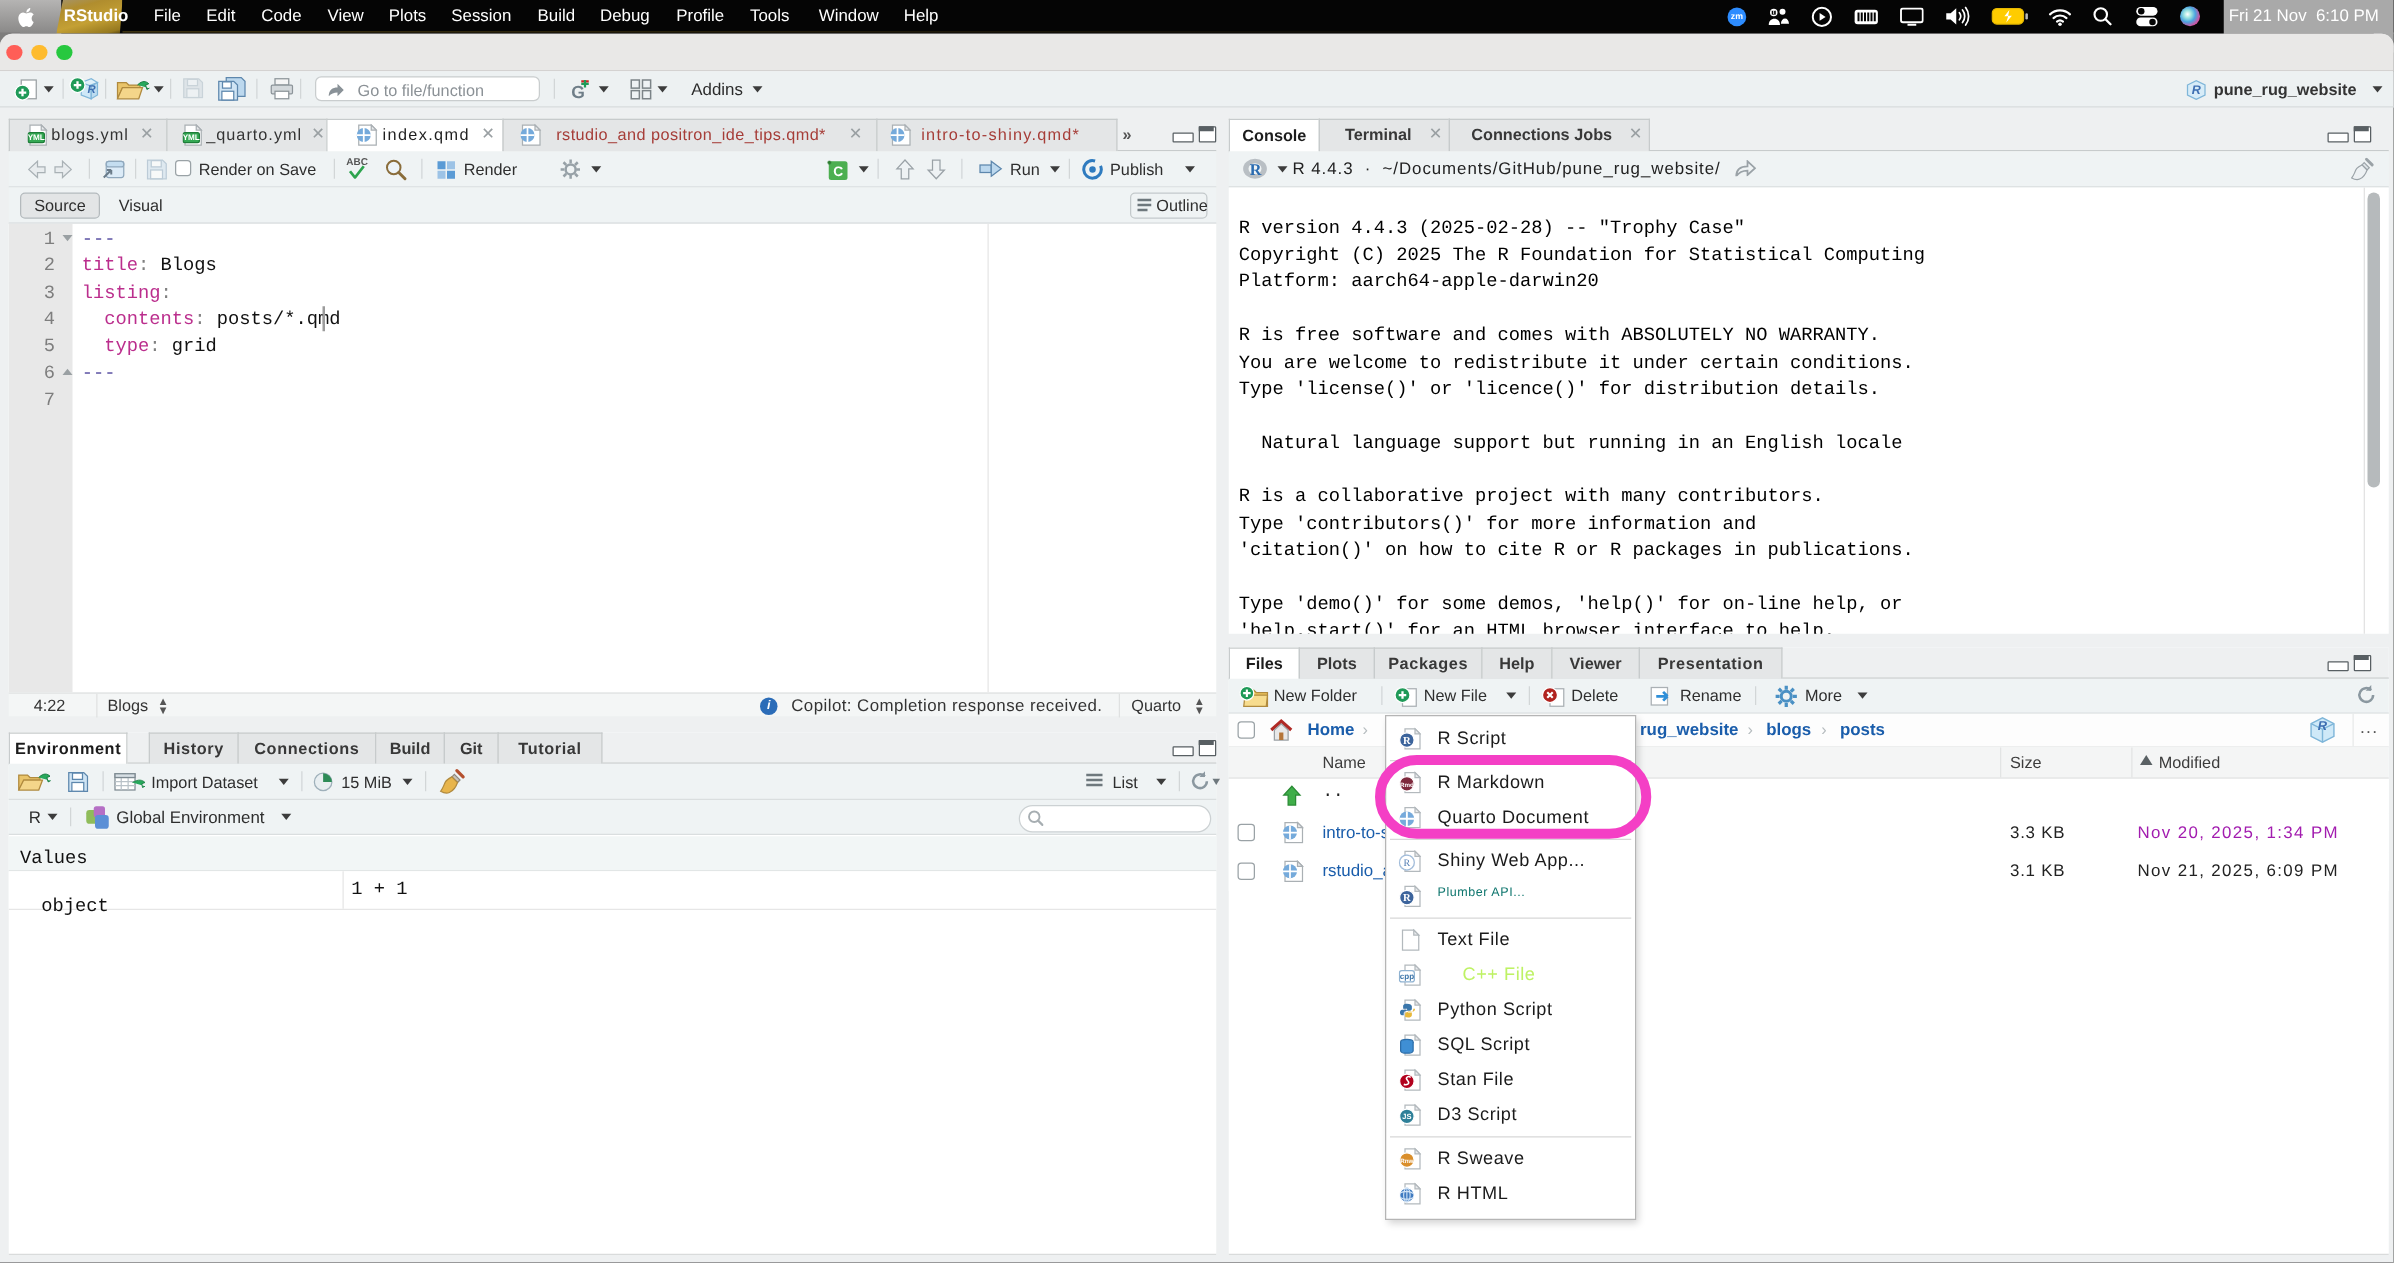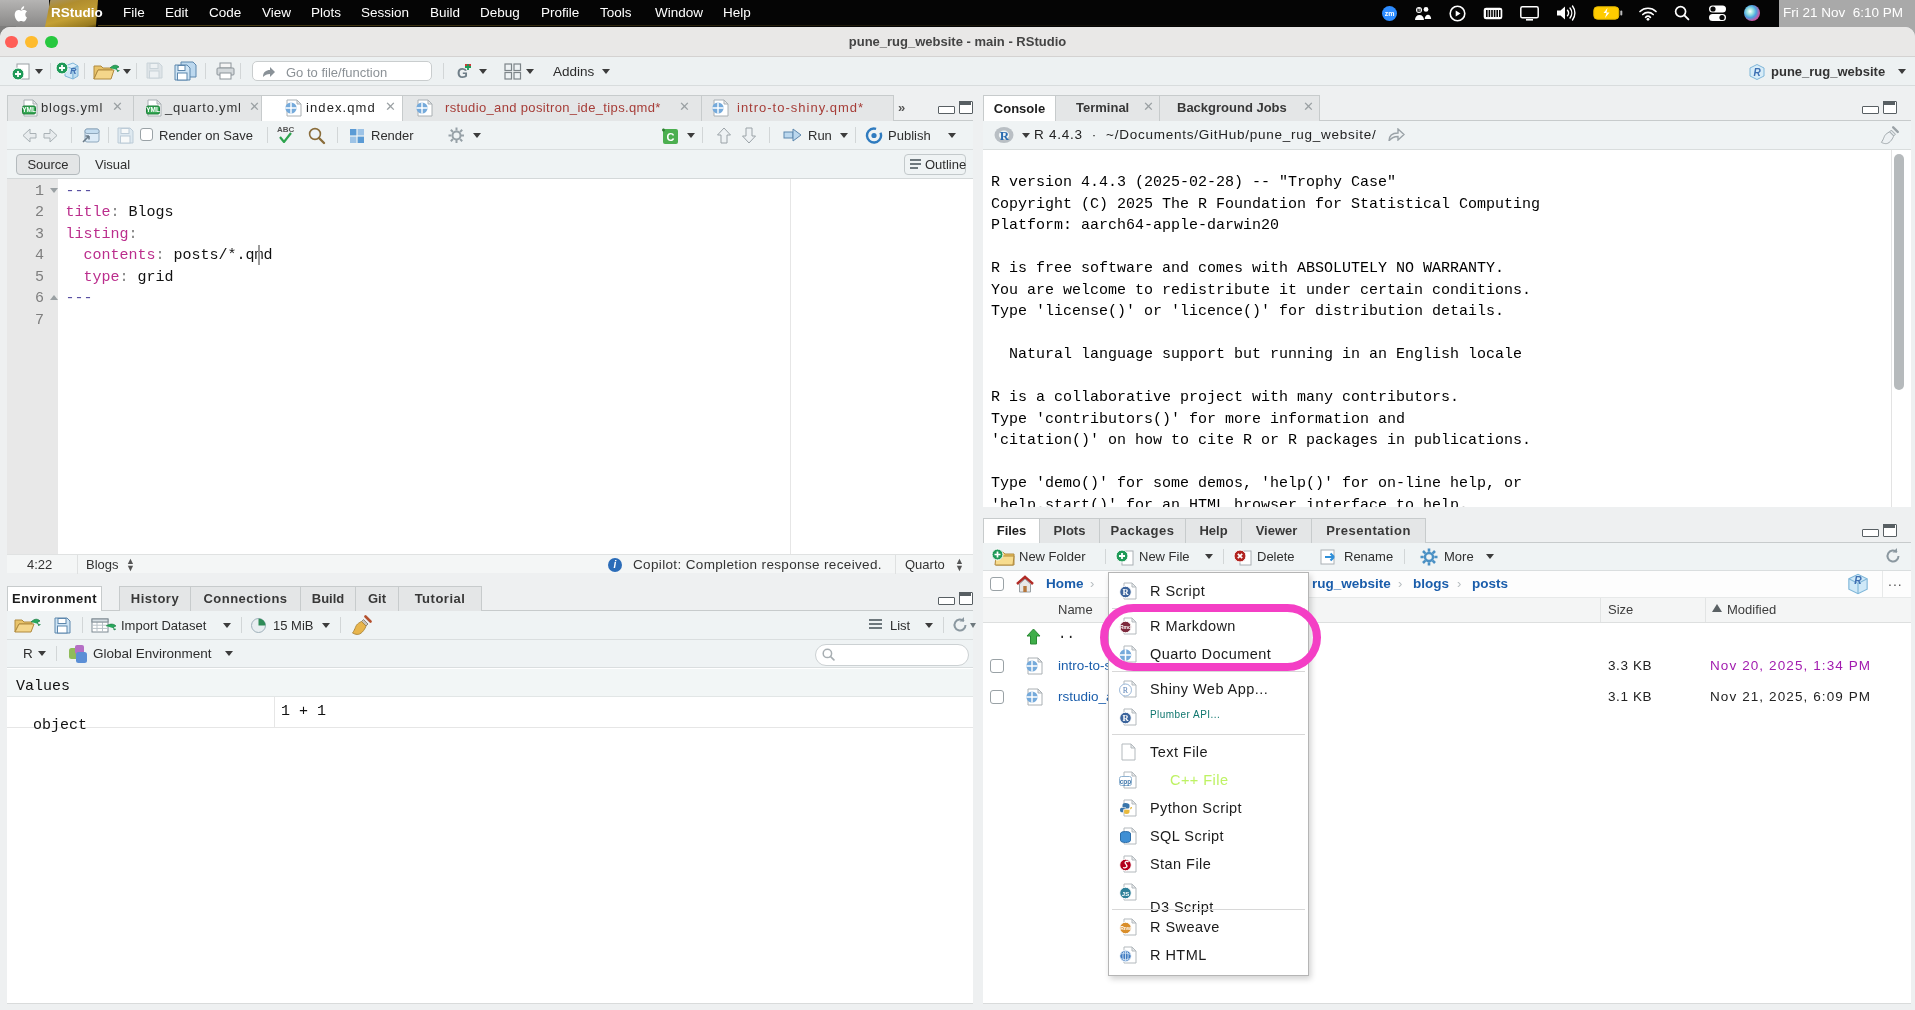--- a/index.html
+++ b/index.html
@@ -94,21 +94,20 @@
 <div class="abs" style="left:0;top:26px;width:16px;height:16px;background:#7e7d7c;"></div>
 <div class="abs" style="left:1899px;top:26px;width:16px;height:16px;background:#a9a9a9;"></div>
 <div class="abs" style="left:98px;top:24.6px;width:1400px;height:1px;background:linear-gradient(90deg,rgba(150,122,35,0.5),rgba(110,88,24,0.35) 40%,rgba(60,48,14,0.15) 75%,rgba(0,0,0,0));"></div>
 
 <div class="abs" id="win" style="left:0;top:26.5px;width:1915px;height:983.5px;background:#eef0f1;border-radius:10px 10px 0 0;"></div>
 
 <div class="abs" style="left:0;top:26.5px;width:1915px;height:30px;background:#e9e8e7;border-radius:10px 10px 0 0;border-bottom:1px solid #d4d2d1;box-sizing:border-box;">
   <div class="abs" style="left:5px;top:9px;width:12.5px;height:12.5px;border-radius:50%;background:#ff5e57;"></div>
   <div class="abs" style="left:25px;top:9px;width:12.5px;height:12.5px;border-radius:50%;background:#febb2e;"></div>
   <div class="abs" style="left:45px;top:9px;width:12.5px;height:12.5px;border-radius:50%;background:#27c83f;"></div>
-  <div class="abs" style="left:0;right:0;top:7px;text-align:center;font-size:13px;font-weight:700;color:#444;">pune_rug_website - main - RStudio</div>
 </div>
 
 <div class="abs" id="maintoolbar" style="left:0;top:56.5px;width:1915px;height:29px;background:#edf1f2;border-bottom:1px solid #d8dcdd;box-sizing:border-box;">
 
   <svg class="abs" style="left:11px;top:5px" width="20" height="19" viewBox="0 0 20 19">
     <rect x="6" y="2" width="12" height="15" fill="#fff" stroke="#9aa0a3" stroke-width="1"></rect>
     <circle cx="7" cy="12" r="6" fill="#1f9a58" stroke="#fff" stroke-width="1"></circle>
     <path d="M7 9v6M4 12h6" stroke="#fff" stroke-width="1.8"></path>
   </svg>
   <div class="caret" style="left:35px;top:12px;"></div>
@@ -443,21 +442,21 @@
 <div class="abs" style="left:7px;top:697px;width:965.5px;height:31px;background:#fff;border-bottom:1px solid #e6e6e6;box-sizing:border-box;">
   <div class="abs" style="left:267px;top:0;width:1px;height:30px;background:#e6e6e6;"></div>
   <div class="abs mono" style="left:26px;top:20px;font-size:15px;color:#111;">object</div>
   <div class="abs mono" style="left:274px;top:6px;font-size:15px;color:#111;">1 + 1</div>
 </div>
 
 <div class="abs" style="left:983px;top:95px;width:928px;height:26px;border-bottom:1px solid #c7cbcc;box-sizing:border-box;"></div>
 <div class="tab active" style="left:983px;top:95px;width:73px;height:27px;text-align:center;line-height:25px;font-weight:700;color:#1c1c1c;">Console</div>
 <div class="tab" style="left:1055px;top:95px;width:105px;height:26px;font-weight:700;"><span style="margin-left:20px;line-height:24px;display:inline-block;">Terminal</span></div>
 <div class="abs" style="left:1143px;top:99px;font-size:13px;color:#9aa0a3;">✕</div>
-<div class="tab" style="left:1159px;top:95px;width:161px;height:26px;font-weight:700;"><span style="margin-left:17px;line-height:24px;display:inline-block;">Background Jobs</span></div>
+<div class="tab" style="left:1159px;top:95px;width:161px;height:26px;font-weight:700;"><span style="margin-left:17px;line-height:24px;display:inline-block;">Connections Jobs</span></div>
 <div class="abs" style="left:1303px;top:99px;font-size:13px;color:#9aa0a3;">✕</div>
 <div class="abs" style="left:1862px;top:106px;width:15px;height:6px;background:#fff;border:1.6px solid #585f63;border-radius:1px;"></div>
 <div class="abs" style="left:1883px;top:101px;width:12px;height:11px;background:#fff;border:1.6px solid #585f63;border-radius:1px;"></div>
 <div class="abs" style="left:1883px;top:101px;width:12px;height:3.5px;background:#585f63;"></div>
 
 <div class="abs" style="left:983px;top:121px;width:928px;height:29px;background:#eff3f4;border-bottom:1px solid #d9dddd;box-sizing:border-box;">
   <svg class="abs" style="left:11px;top:5px" width="22" height="18" viewBox="0 0 22 18">
     <ellipse cx="10" cy="9" rx="9.5" ry="8" fill="#b9bfc4"></ellipse>
     <ellipse cx="10" cy="9" rx="5.2" ry="4.4" fill="#eff3f4"></ellipse>
     <text x="10.5" y="14" font-size="13" fill="#2a6bb0" text-anchor="middle" font-weight="bold" font-family="Liberation Serif,serif">R</text>
@@ -686,21 +685,21 @@
     <circle cx="6.5" cy="10" r="5.8" fill="#b2011d" stroke="#fff"></circle>
     <path d="M4 12.5c2.5 1 5-.6 3.5-2.5C6 8 5.5 7.5 7 6.5c1-.6 2 0 2.5.5" stroke="#fff" stroke-width="1.3" fill="none"></path>
   </svg>
 <div class="abs" style="left:1150px;letter-spacing:0.45px;top:856px;font-size:14.5px;color:#1b1b1b;">Stan File</div>
 <svg class="abs" style="left:1119px;top:883px" width="18" height="18" viewBox="0 0 18 18">
     <path d="M5 1h8l4 4v12H5z" fill="#fff" stroke="#b3b9bd"></path>
     <path d="M13 1l4 4h-4z" fill="#e9ebed" stroke="#b3b9bd"></path>
     <circle cx="6.5" cy="10" r="5.8" fill="#2e8099" stroke="#fff"></circle>
     <text x="6.5" y="12.6" font-size="6" fill="#fff" text-anchor="middle" font-weight="bold">JS</text>
   </svg>
-<div class="abs" style="left:1150px;letter-spacing:0.45px;top:884px;font-size:14.5px;color:#1b1b1b;margin-top:15px;">D3 Script</div>
+<div class="abs" style="left:1150px;letter-spacing:0.45px;top:884px;font-size:14.5px;color:#1b1b1b;">D3 Script</div>
 <div class="abs" style="left:1112px;top:909px;width:193px;height:1px;background:#d8d8d8;"></div>
 <svg class="abs" style="left:1119px;top:918px" width="18" height="18" viewBox="0 0 18 18">
     <path d="M5 1h8l4 4v12H5z" fill="#fff" stroke="#b3b9bd"></path>
     <path d="M13 1l4 4h-4z" fill="#e9ebed" stroke="#b3b9bd"></path>
     <circle cx="6.5" cy="10" r="5.8" fill="#d98e2b" stroke="#fff"></circle>
     <text x="6.5" y="12.4" font-size="5" fill="#fff" text-anchor="middle" font-weight="bold">Rnw</text>
   </svg>
 <div class="abs" style="left:1150px;letter-spacing:0.45px;top:919px;font-size:14.5px;color:#1b1b1b;">R Sweave</div>
 <svg class="abs" style="left:1119px;top:946px" width="18" height="18" viewBox="0 0 18 18">
     <path d="M5 1h8l4 4v12H5z" fill="#fff" stroke="#b3b9bd"></path>

